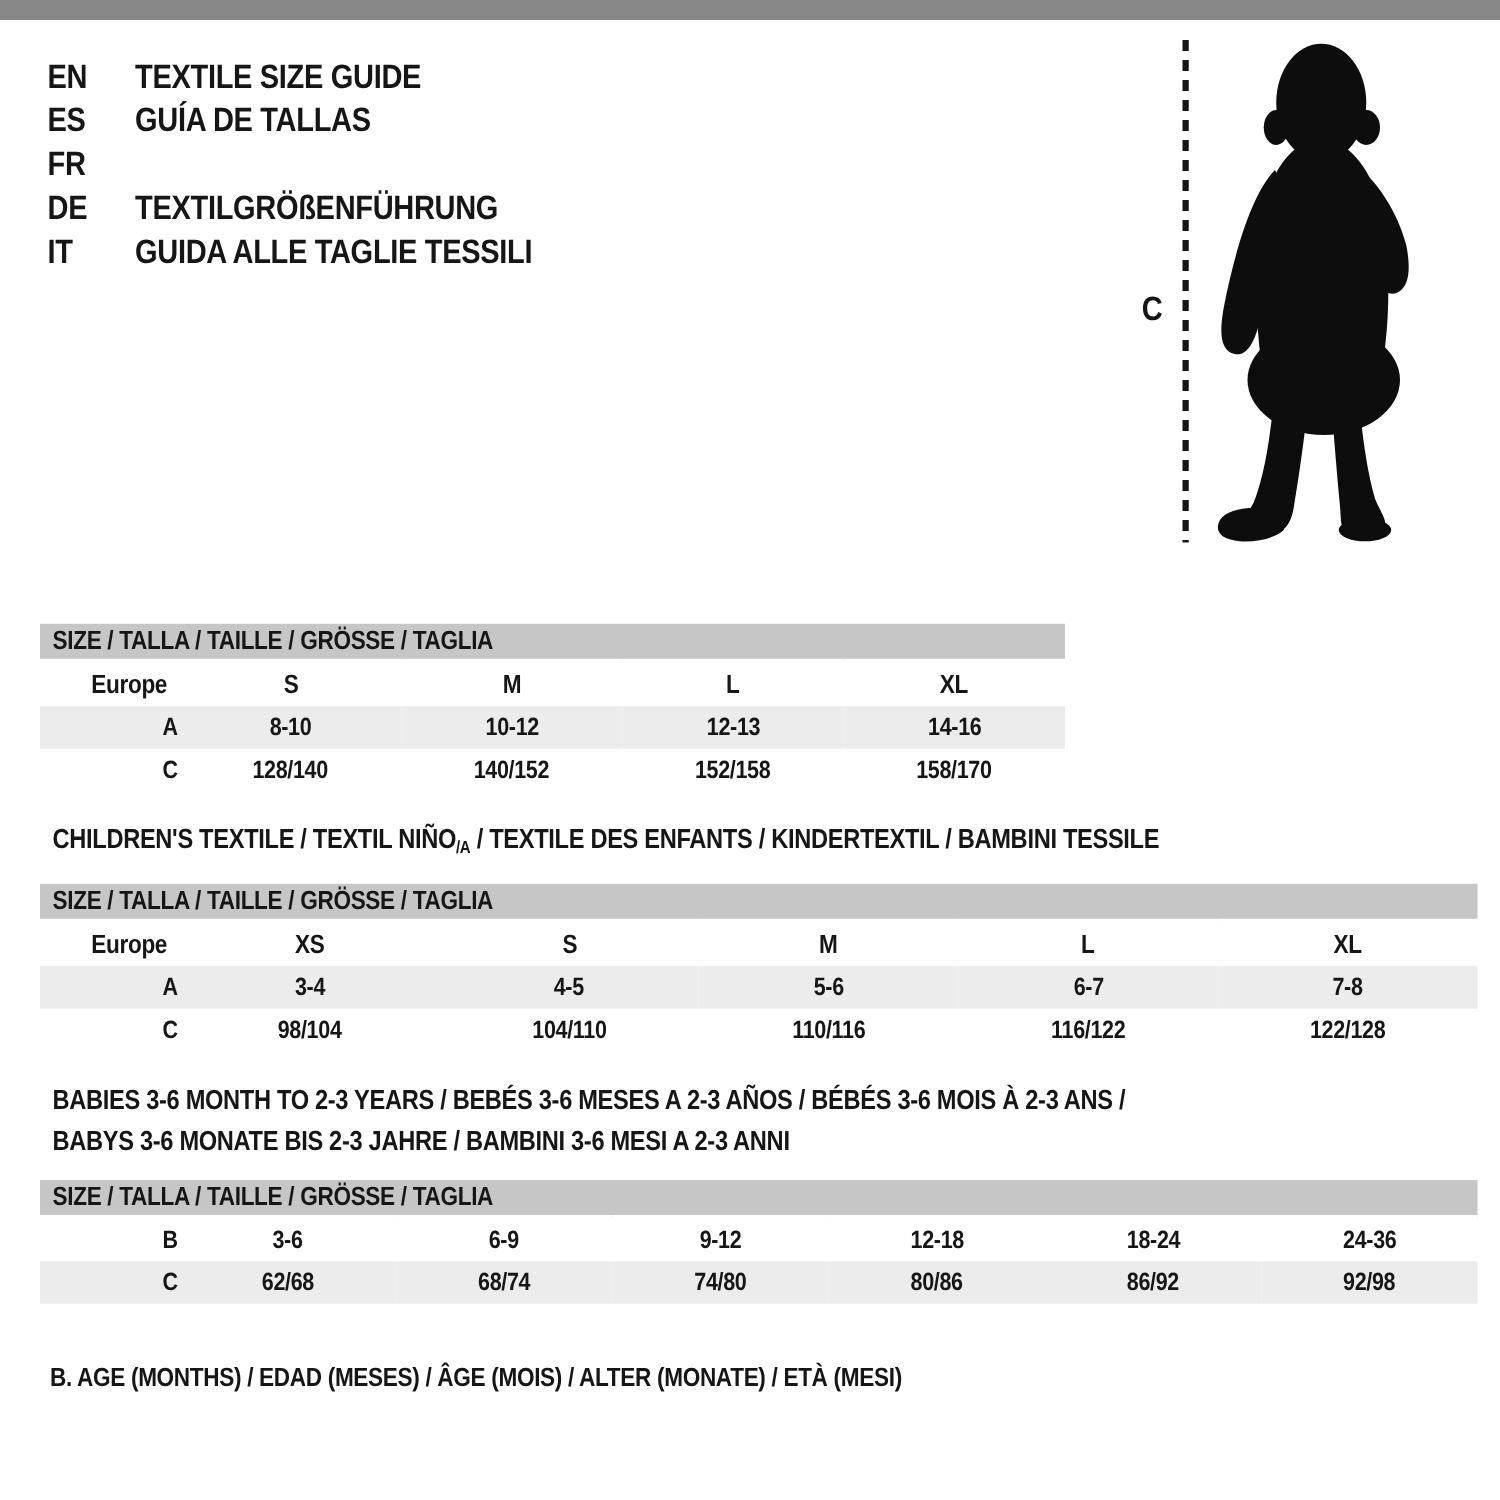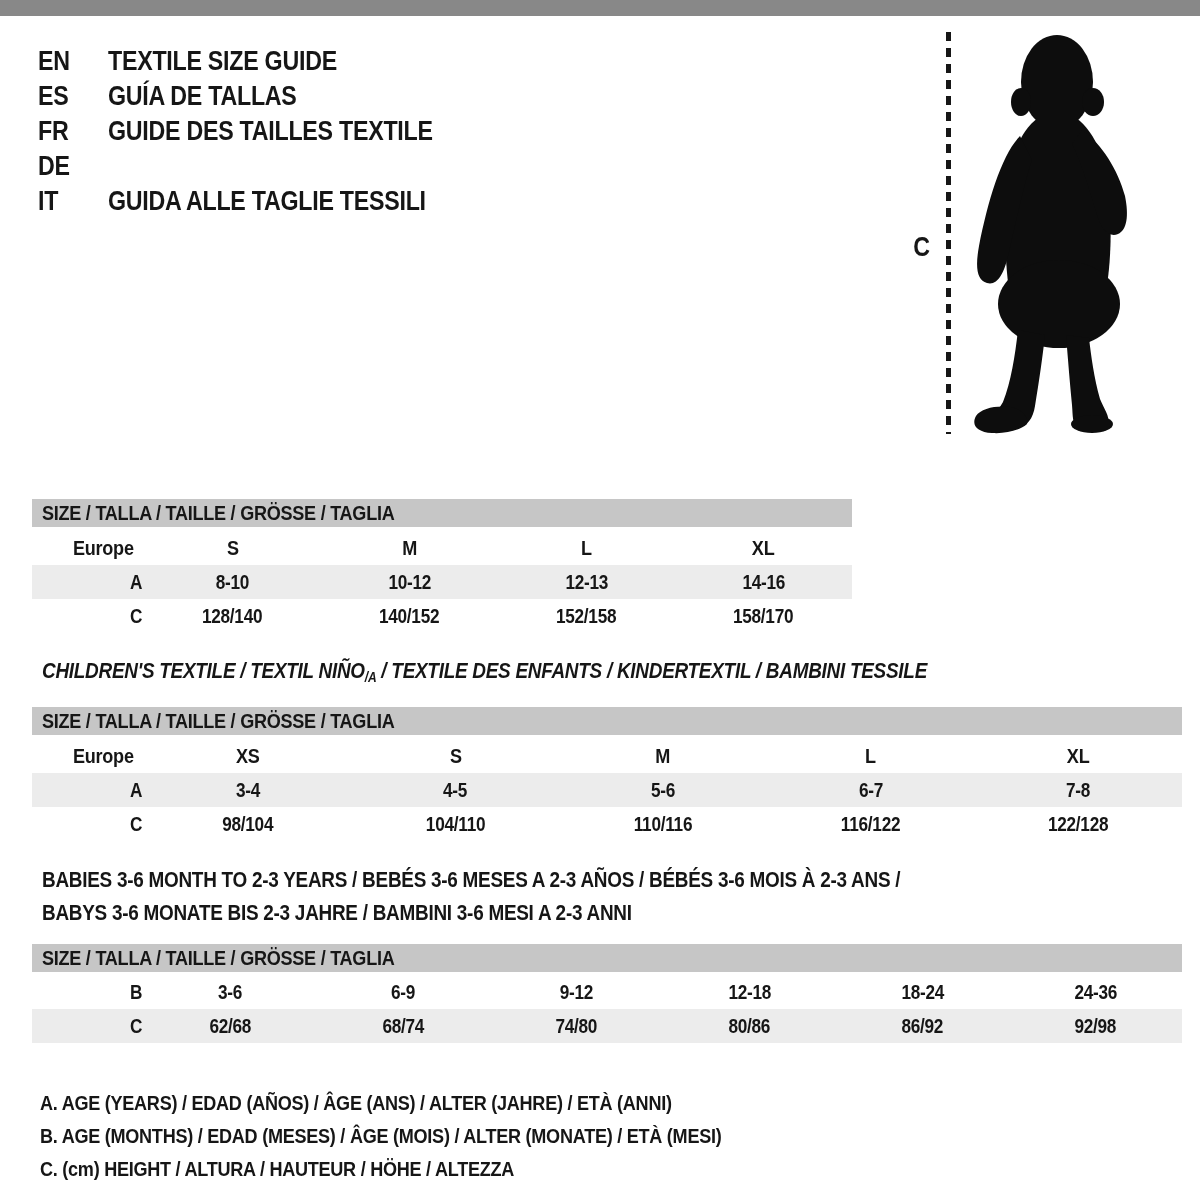--- a/index.html
+++ b/index.html
@@ -69,24 +69,24 @@
     <div class="lang-row">
       <span class="lang-code"><span class="cl">EN</span></span>
       <span><span class="cl">TEXTILE SIZE GUIDE</span></span>
     </div>
     <div class="lang-row">
       <span class="lang-code"><span class="cl">ES</span></span>
       <span><span class="cl">GUÍA DE TALLAS</span></span>
     </div>
     <div class="lang-row">
       <span class="lang-code"><span class="cl">FR</span></span>
-      <span><span class="cl">GUIDE DES TAILLES TEXTILE</span></span>
     </div>
     <div class="lang-row">
       <span class="lang-code"><span class="cl">DE</span></span>
+      <span><span class="cl">TEXTILGRÖßENFÜHRUNG</span></span>
     </div>
     <div class="lang-row">
       <span class="lang-code"><span class="cl">IT</span></span>
       <span><span class="cl">GUIDA ALLE TAGLIE TESSILI</span></span>
     </div>
   </div>
 
   <div class="figure-line"></div>
   <div class="figure-label"><span class="cc">C</span></div>
   <svg class="figure-svg" viewBox="0 0 168 402" width="168" height="402" aria-hidden="true">
@@ -136,21 +136,21 @@
         <td class="lbl"><span class="cl">C</span></td>
         <td><span class="cc">128/140</span></td>
         <td><span class="cc">140/152</span></td>
         <td><span class="cc">152/158</span></td>
         <td><span class="cc">158/170</span></td>
       </tr>
     </tbody>
       </table>
   </div>
 
-  <div class="sec-title" style="top:642px;font-style:italic;">
+  <div class="sec-title" style="top:642px;">
     <span class="cl"><span>CHILDREN'S TEXTILE / TEXTIL NIÑO</span><span class="sub">/A</span><span> / TEXTILE DES ENFANTS / KINDERTEXTIL / BAMBINI TESSILE</span></span>
   </div>
   <div class="tbl w-wide" style="top:691px;">
     <table>
       <colgroup>
           <col class="labelcol">
           <col>
           <col>
           <col>
           <col>
@@ -226,23 +226,17 @@
         <td><span class="cc">80/86</span></td>
         <td><span class="cc">86/92</span></td>
         <td><span class="cc">92/98</span></td>
       </tr>
     </tbody>
       </table>
   </div>
 
   <div class="legend">
     <div class="legend-line">
-        <span class="cl">A. AGE (YEARS) / EDAD (AÑOS) / ÂGE (ANS) / ALTER (JAHRE) / ETÀ (ANNI)</span>
-      </div>
-    <div class="legend-line">
         <span class="cl">B. AGE (MONTHS) / EDAD (MESES) / ÂGE (MOIS) / ALTER (MONATE) / ETÀ (MESI)</span>
       </div>
-    <div class="legend-line">
-        <span class="cl">C. (cm) HEIGHT / ALTURA / HAUTEUR / HÖHE / ALTEZZA</span>
-      </div>
   </div>
 
 </div>
 
 </body></html>

